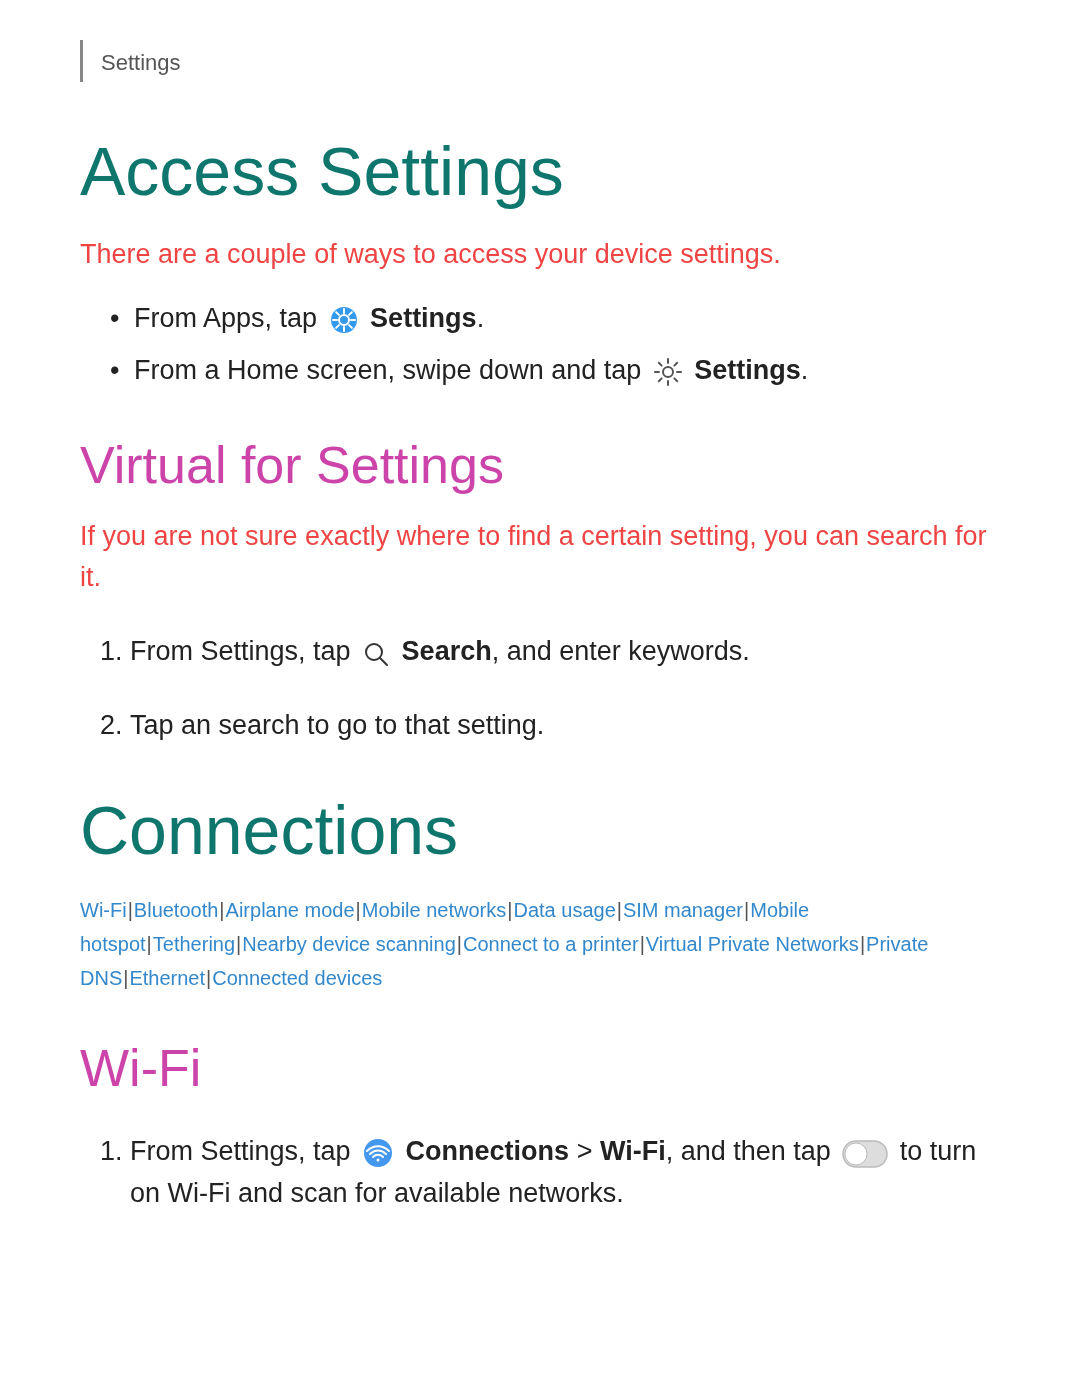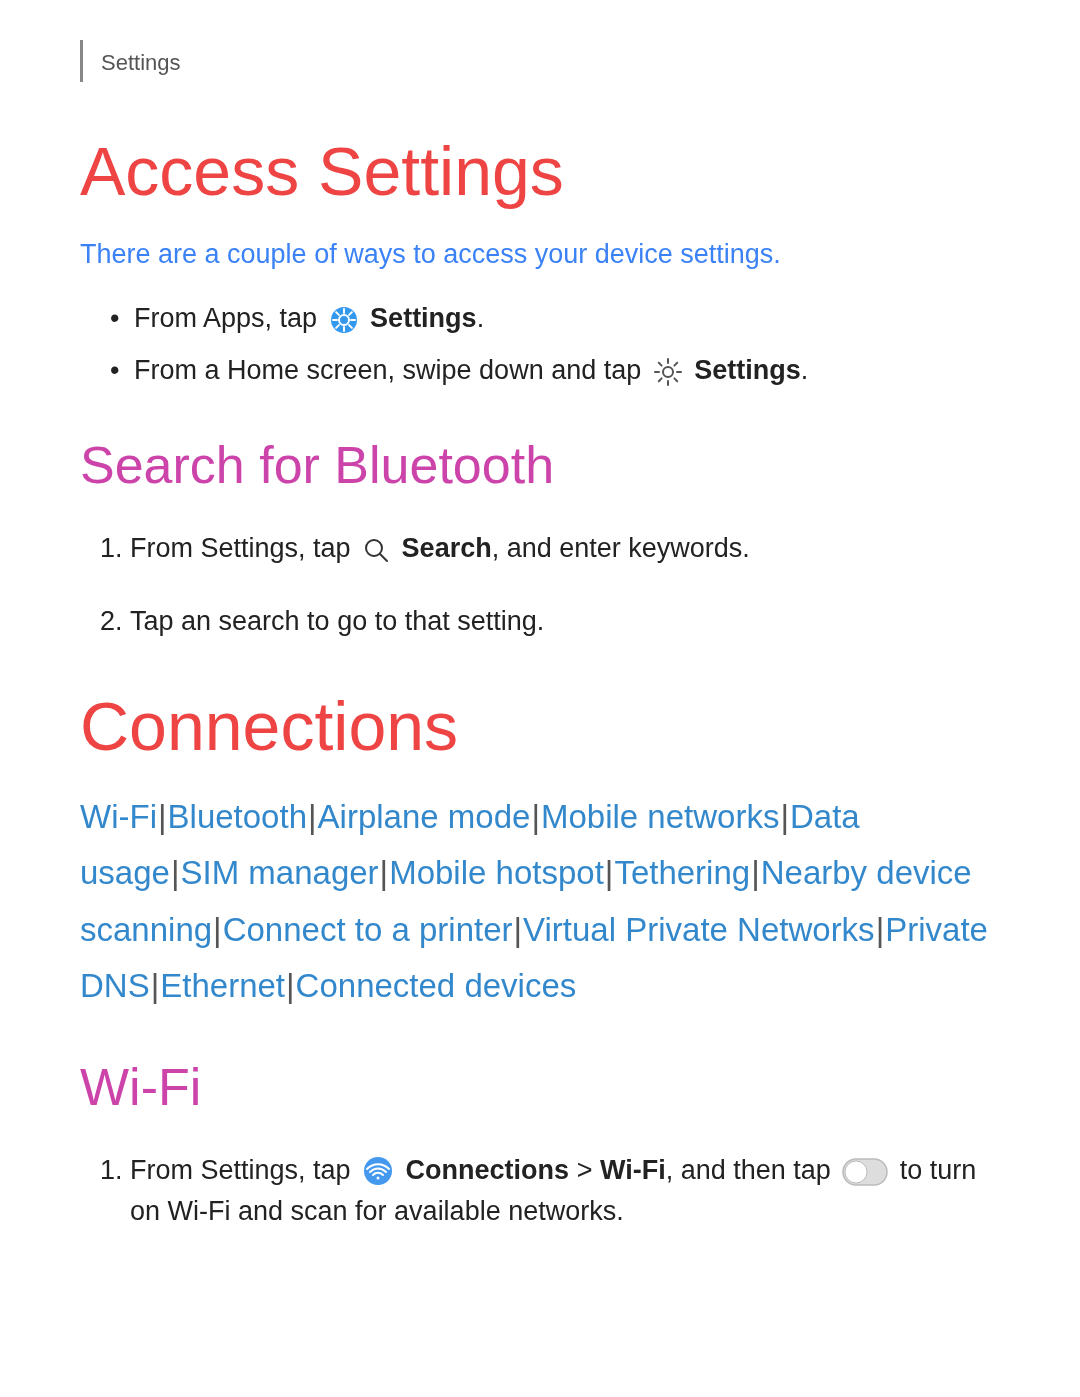--- a/index.html
+++ b/index.html
@@ -28,42 +28,42 @@
     .breadcrumb-text {
       font-family: Arial, sans-serif;
       font-size: 22px;
       color: #555;
     }
 
     h1.page-title {
       font-family: Arial, sans-serif;
       font-size: 68px;
       font-weight: 400;
-      color: #ef4444;
+      color: #0f766e;
       margin-bottom: 24px;
       line-height: 1.15;
     }
 
     h2.section-title {
       font-family: Arial, sans-serif;
       font-size: 52px;
       font-weight: 400;
       color: #111;
       margin-bottom: 20px;
       line-height: 1.15;
     }
 
     h2.section-title.pink {
       color: #cc44aa;
     }
 
     p.intro-text {
       font-family: Arial, sans-serif;
       font-size: 27px;
-      color: #3b82f6;
+      color: #ef4444;
       margin-bottom: 22px;
       line-height: 1.55;
     }
 
     ul.bullet-list {
       list-style: none;
       padding-left: 30px;
       margin-bottom: 28px;
     }
 
@@ -101,21 +101,21 @@
     .bold {
       font-weight: bold;
     }
 
     .section-block {
       margin-bottom: 44px;
     }
 
     .links-block {
       font-family: Arial, sans-serif;
-      font-size: 33px;
+      font-size: 20px;
       line-height: 1.7;
       margin-bottom: 36px;
       color: #3388cc;
     }
 
     .links-block a, .link-text {
       color: #3388cc;
       text-decoration: none;
     }
 
@@ -222,21 +222,22 @@
             <path d="M15 2v4M15 24v4M2 15h4M24 15h4M5.8 5.8l2.8 2.8M21.4 21.4l2.8 2.8M5.8 24.2l2.8-2.8M21.4 8.6l2.8-2.8" stroke="#555" stroke-width="2" stroke-linecap="round"></path>
           </svg>
         </span>
         <span class="bold">Settings</span>.
       </span>
     </li>
   </ul>
 </div>
 
 <div class="section-block">
-  <h2 class="section-title pink">Search for Bluetooth</h2>
+  <h2 class="section-title pink">Virtual for Settings</h2>
+  <p class="intro-text">If you are not sure exactly where to find a certain setting, you can search for it.</p>
 
   <ol class="numbered-list">
     <li>
       <span>From Settings, tap
         <span class="icon-search">
           <svg viewBox="0 0 28 28" fill="none" xmlns="http://www.w3.org/2000/svg">
             <circle cx="12" cy="12" r="8" stroke="#333" stroke-width="2" fill="none"></circle>
             <line x1="18" y1="18" x2="25" y2="25" stroke="#333" stroke-width="2" stroke-linecap="round"></line>
           </svg>
         </span>

